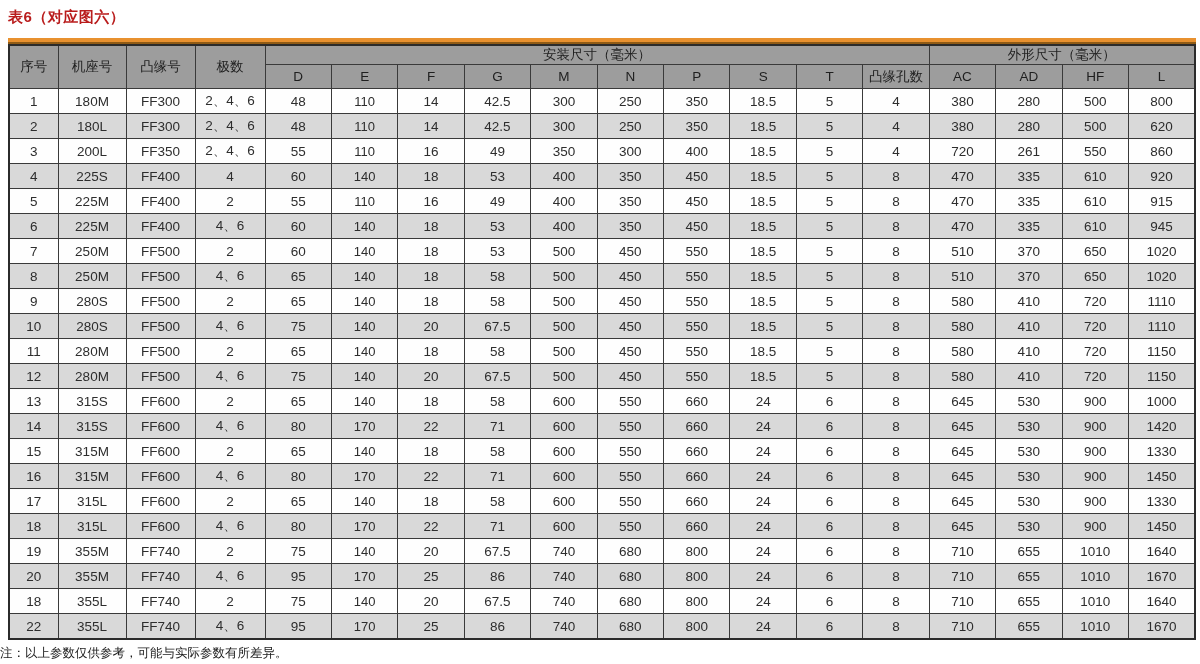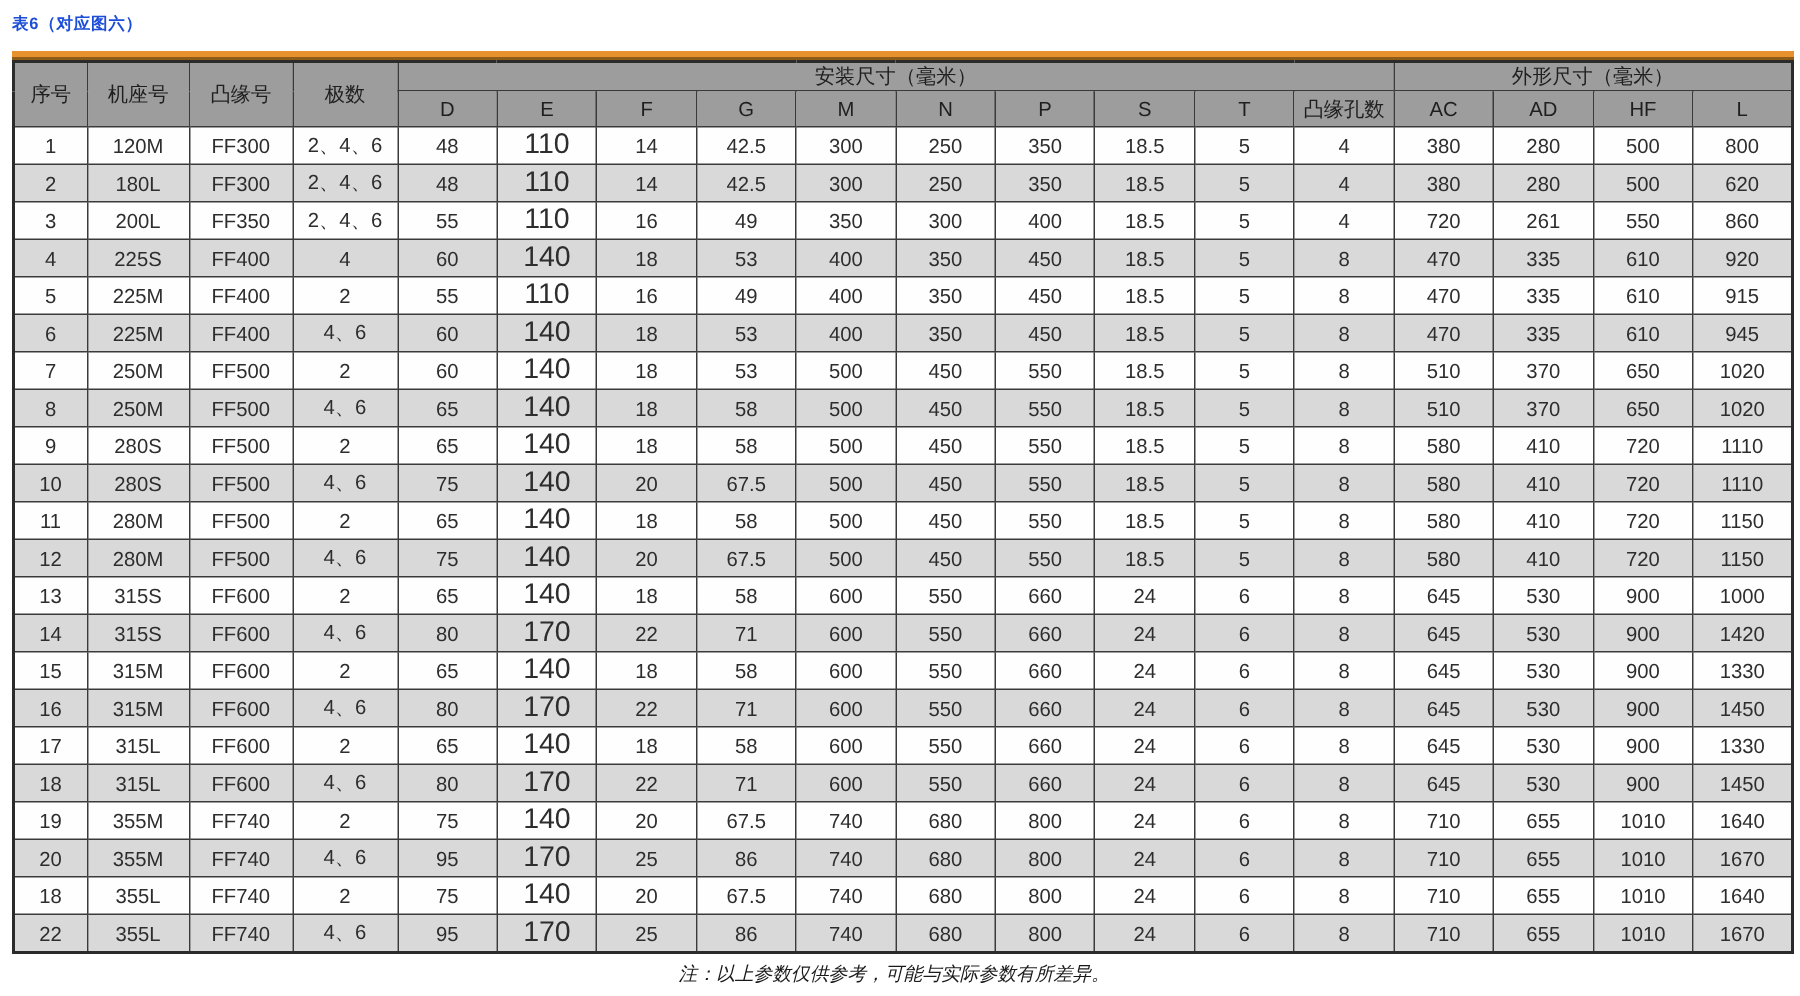--- a/index.html
+++ b/index.html
@@ -10,23 +10,23 @@
   }
   .page {
     position: relative;
     width: 1200px;
     height: 664px;
     background: #ffffff;
     overflow: hidden;
   }
   .title {
     margin: 8px 0 11px 8px;
-    font-size: 11px;
+    font-size: 15px;
     font-weight: bold;
-    color: #1d4ed8;
+    color: #b91c1c;
     letter-spacing: 0.5px;
   }
   .table-wrap {
     margin-left: 8px;
     width: 1188px;
   }
   .accent-bar {
     height: 6px;
     background: linear-gradient(to bottom, #e8912f 0%, #e8912f 62%, #8f5b16 62%, #8f5b16 100%);
   }
@@ -52,27 +52,26 @@
   }
   tr.group-row th { height: 16px; }
   tr.sub-row th { height: 23px; }
   tbody td {
     height: 24px;
     font-size: 13.5px;
     color: #2d2d2d;
     background: #fefefe;
   }
   tbody tr:nth-child(even) td { background: #d9d9d9; }
-  tbody td.col-e { font-size: 19px; }
+  tbody td.col-e { font-size: 13px; }
   .note {
     margin: 5px 8px 0 0;
-    text-align: center;
+    text-align: left;
     font-size: 12.5px;
     color: #1a1a1a;
-    font-style: italic;
   }
 </style>
 </head>
 <body>
 
 <div class="page">
 
   <div class="title">表6（对应图六）</div>
 
   <div class="table-wrap">
@@ -120,21 +119,21 @@
           <th>凸缘孔数</th>
           <th>AC</th>
           <th>AD</th>
           <th>HF</th>
           <th>L</th>
         </tr>
       </thead>
       <tbody>
           <tr>
             <td>1</td>
-            <td>120M</td>
+            <td>180M</td>
             <td>FF300</td>
             <td>2、4、6</td>
             <td>48</td>
             <td class="col-e">110</td>
             <td>14</td>
             <td>42.5</td>
             <td>300</td>
             <td>250</td>
             <td>350</td>
             <td>18.5</td>

